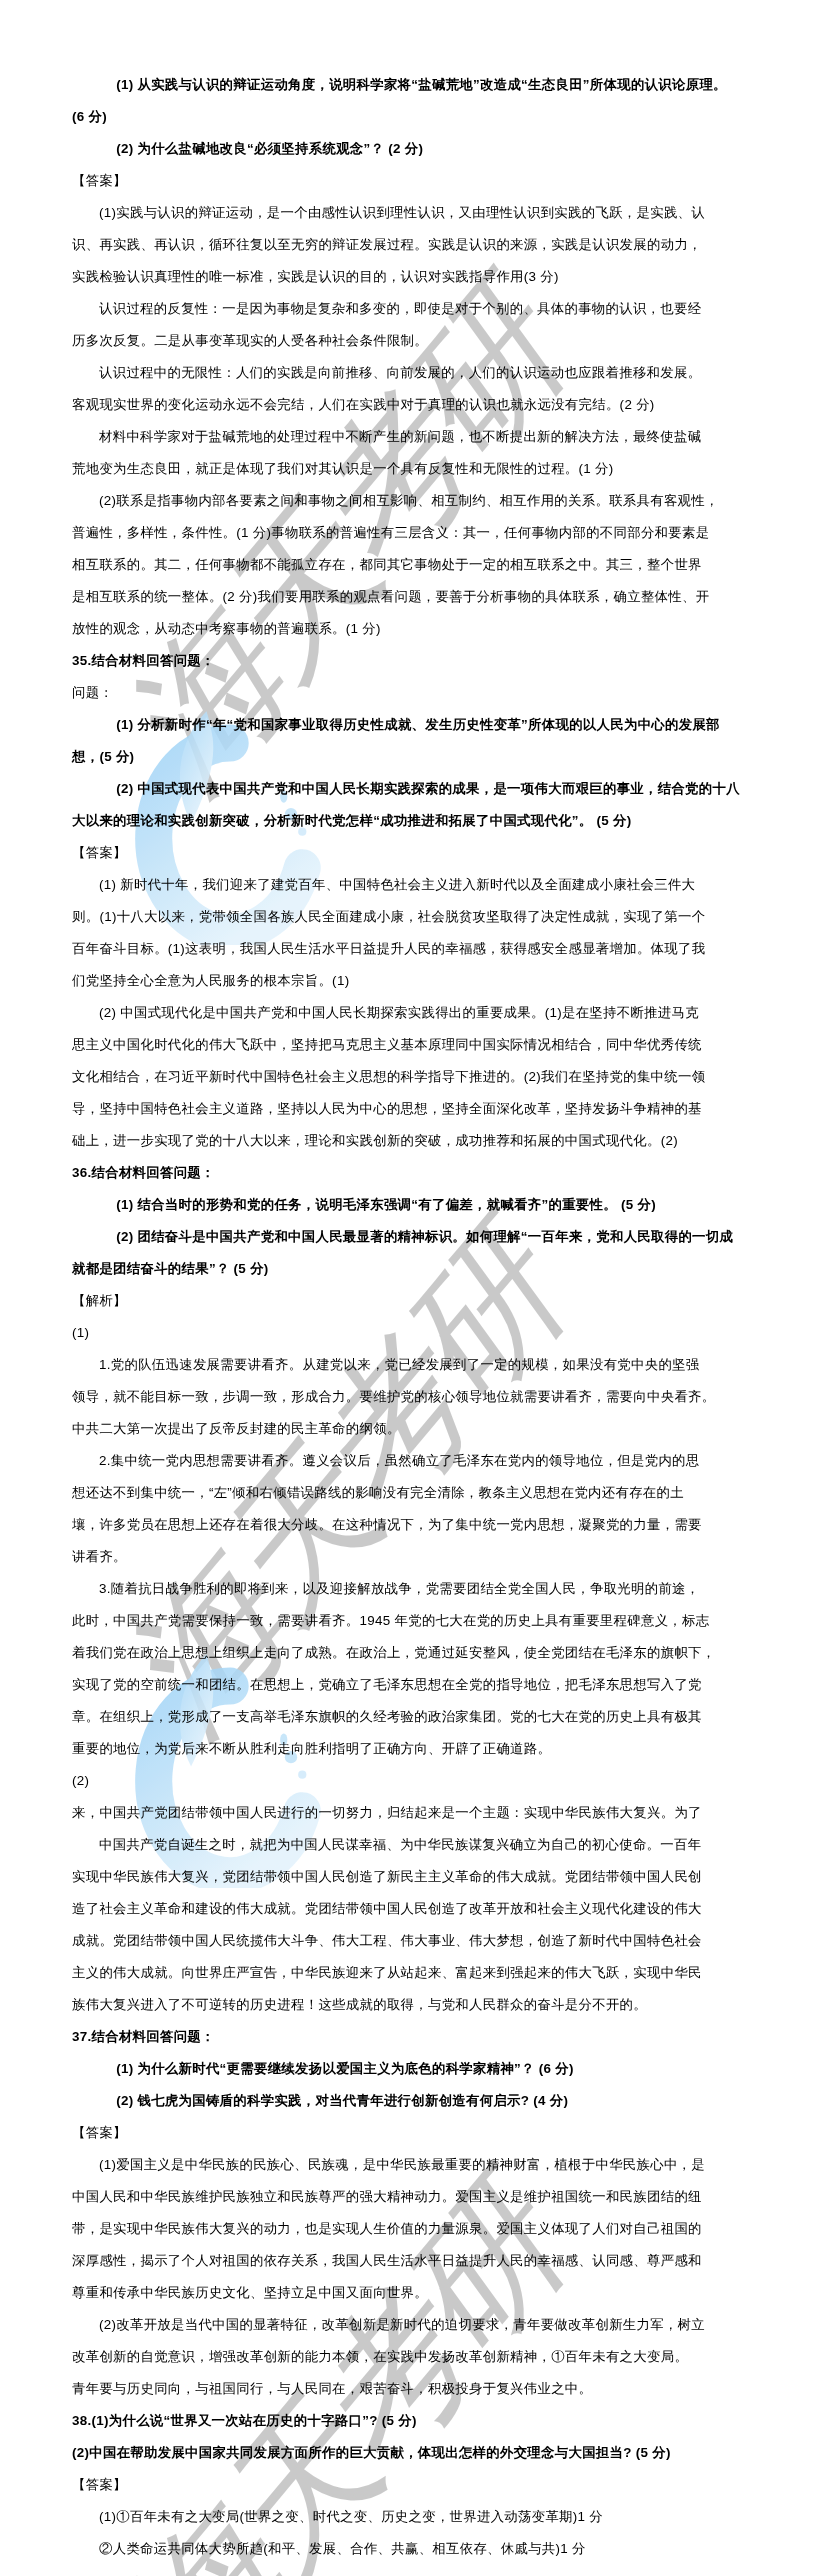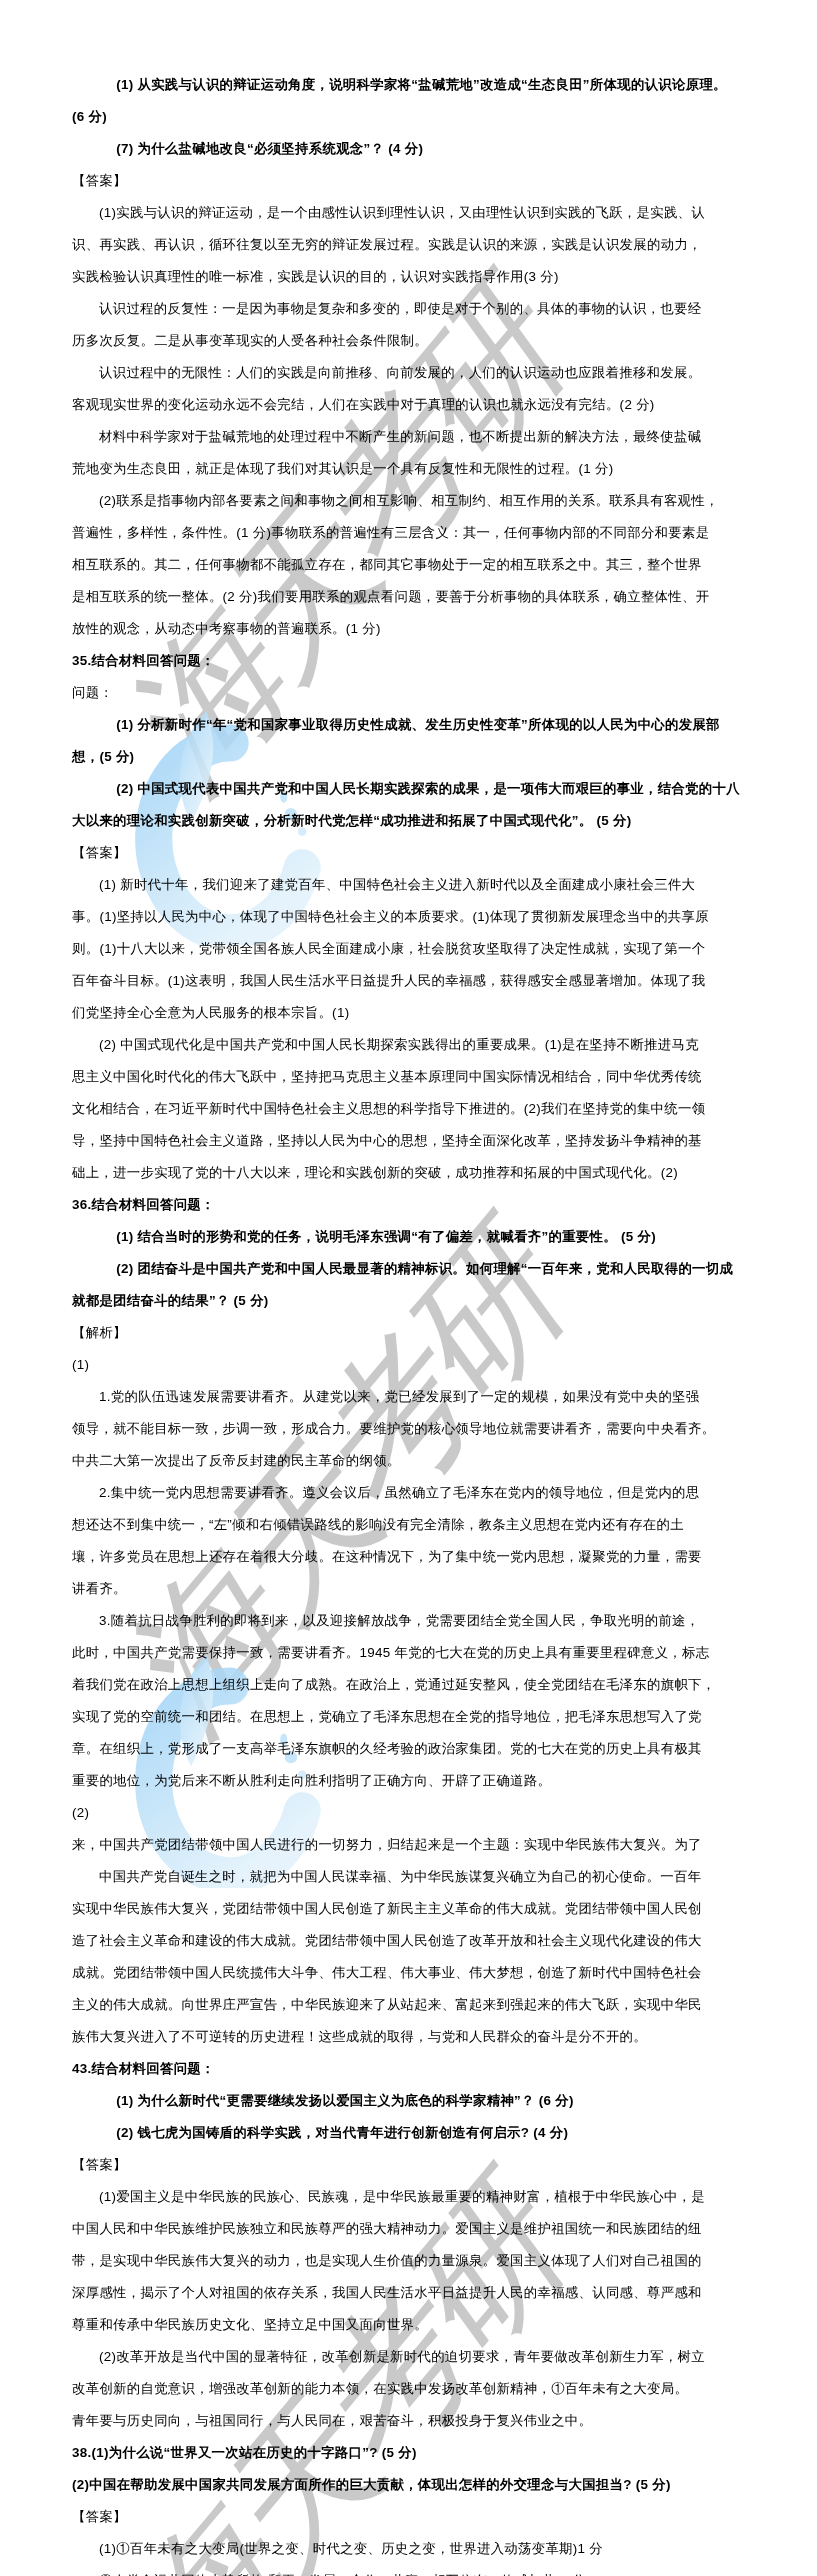--- a/index.html
+++ b/index.html
@@ -95,21 +95,21 @@
     </svg>
   </div>
   <div class="wm" style="top:2174px">
     <span class="wm-text">海天考研</span>
 
   </div>
 
   <div class="doc">
       <div class="line b iq">(1) 从实践与认识的辩证运动角度，说明科学家将“盐碱荒地”改造成“生态良田”所体现的认识论原理。</div>
       <div class="line b">(6 分)</div>
-      <div class="line b iq">(7) 为什么盐碱地改良“必须坚持系统观念”？ (4 分)</div>
+      <div class="line b iq">(2) 为什么盐碱地改良“必须坚持系统观念”？ (2 分)</div>
       <div class="line">【答案】</div>
       <div class="line ip">(1)实践与认识的辩证运动，是一个由感性认识到理性认识，又由理性认识到实践的飞跃，是实践、认</div>
       <div class="line">识、再实践、再认识，循环往复以至无穷的辩证发展过程。实践是认识的来源，实践是认识发展的动力，</div>
       <div class="line">实践检验认识真理性的唯一标准，实践是认识的目的，认识对实践指导作用(3 分)</div>
       <div class="line ip">认识过程的反复性：一是因为事物是复杂和多变的，即使是对于个别的、具体的事物的认识，也要经</div>
       <div class="line">历多次反复。二是从事变革现实的人受各种社会条件限制。</div>
       <div class="line ip">认识过程中的无限性：人们的实践是向前推移、向前发展的，人们的认识运动也应跟着推移和发展。</div>
       <div class="line">客观现实世界的变化运动永远不会完结，人们在实践中对于真理的认识也就永远没有完结。(2 分)</div>
       <div class="line ip">材料中科学家对于盐碱荒地的处理过程中不断产生的新问题，也不断提出新的解决方法，最终使盐碱</div>
       <div class="line">荒地变为生态良田，就正是体现了我们对其认识是一个具有反复性和无限性的过程。(1 分)</div>
@@ -119,21 +119,20 @@
       <div class="line">是相互联系的统一整体。(2 分)我们要用联系的观点看问题，要善于分析事物的具体联系，确立整体性、开</div>
       <div class="line">放性的观念，从动态中考察事物的普遍联系。(1 分)</div>
       <div class="line b">35.结合材料回答问题：</div>
       <div class="line">问题：</div>
       <div class="line b iq">(1) 分析新时作“年“党和国家事业取得历史性成就、发生历史性变革”所体现的以人民为中心的发展部</div>
       <div class="line b">想，(5 分)</div>
       <div class="line b iq">(2) 中国式现代表中国共产党和中国人民长期实践探索的成果，是一项伟大而艰巨的事业，结合党的十八</div>
       <div class="line b">大以来的理论和实践创新突破，分析新时代党怎样“成功推进和拓展了中国式现代化”。 (5 分)</div>
       <div class="line">【答案】</div>
       <div class="line ip">(1) 新时代十年，我们迎来了建党百年、中国特色社会主义进入新时代以及全面建成小康社会三件大</div>
-      <div class="line">事。(1)坚持以人民为中心，体现了中国特色社会主义的本质要求。(1)体现了贯彻新发展理念当中的共享原</div>
       <div class="line">则。(1)十八大以来，党带领全国各族人民全面建成小康，社会脱贫攻坚取得了决定性成就，实现了第一个</div>
       <div class="line">百年奋斗目标。(1)这表明，我国人民生活水平日益提升人民的幸福感，获得感安全感显著增加。体现了我</div>
       <div class="line">们党坚持全心全意为人民服务的根本宗旨。(1)</div>
       <div class="line ip">(2) 中国式现代化是中国共产党和中国人民长期探索实践得出的重要成果。(1)是在坚持不断推进马克</div>
       <div class="line">思主义中国化时代化的伟大飞跃中，坚持把马克思主义基本原理同中国实际情况相结合，同中华优秀传统</div>
       <div class="line">文化相结合，在习近平新时代中国特色社会主义思想的科学指导下推进的。(2)我们在坚持党的集中统一领</div>
       <div class="line">导，坚持中国特色社会主义道路，坚持以人民为中心的思想，坚持全面深化改革，坚持发扬斗争精神的基</div>
       <div class="line">础上，进一步实现了党的十八大以来，理论和实践创新的突破，成功推荐和拓展的中国式现代化。(2)</div>
       <div class="line b">36.结合材料回答问题：</div>
       <div class="line b iq">(1) 结合当时的形势和党的任务，说明毛泽东强调“有了偏差，就喊看齐”的重要性。 (5 分)</div>
@@ -155,21 +154,21 @@
       <div class="line">章。在组织上，党形成了一支高举毛泽东旗帜的久经考验的政治家集团。党的七大在党的历史上具有极其</div>
       <div class="line">重要的地位，为党后来不断从胜利走向胜利指明了正确方向、开辟了正确道路。</div>
       <div class="line">(2)</div>
       <div class="line">来，中国共产党团结带领中国人民进行的一切努力，归结起来是一个主题：实现中华民族伟大复兴。为了</div>
       <div class="line ip">中国共产党自诞生之时，就把为中国人民谋幸福、为中华民族谋复兴确立为自己的初心使命。一百年</div>
       <div class="line">实现中华民族伟大复兴，党团结带领中国人民创造了新民主主义革命的伟大成就。党团结带领中国人民创</div>
       <div class="line">造了社会主义革命和建设的伟大成就。党团结带领中国人民创造了改革开放和社会主义现代化建设的伟大</div>
       <div class="line">成就。党团结带领中国人民统揽伟大斗争、伟大工程、伟大事业、伟大梦想，创造了新时代中国特色社会</div>
       <div class="line">主义的伟大成就。向世界庄严宣告，中华民族迎来了从站起来、富起来到强起来的伟大飞跃，实现中华民</div>
       <div class="line">族伟大复兴进入了不可逆转的历史进程！这些成就的取得，与党和人民群众的奋斗是分不开的。</div>
-      <div class="line b">43.结合材料回答问题：</div>
+      <div class="line b">37.结合材料回答问题：</div>
       <div class="line b iq">(1) 为什么新时代“更需要继续发扬以爱国主义为底色的科学家精神”？ (6 分)</div>
       <div class="line b iq">(2) 钱七虎为国铸盾的科学实践，对当代青年进行创新创造有何启示? (4 分)</div>
       <div class="line">【答案】</div>
       <div class="line ip">(1)爱国主义是中华民族的民族心、民族魂，是中华民族最重要的精神财富，植根于中华民族心中，是</div>
       <div class="line">中国人民和中华民族维护民族独立和民族尊严的强大精神动力。爱国主义是维护祖国统一和民族团结的纽</div>
       <div class="line">带，是实现中华民族伟大复兴的动力，也是实现人生价值的力量源泉。爱国主义体现了人们对自己祖国的</div>
       <div class="line">深厚感性，揭示了个人对祖国的依存关系，我国人民生活水平日益提升人民的幸福感、认同感、尊严感和</div>
       <div class="line">尊重和传承中华民族历史文化、坚持立足中国又面向世界。</div>
       <div class="line ip">(2)改革开放是当代中国的显著特征，改革创新是新时代的迫切要求，青年要做改革创新生力军，树立</div>
       <div class="line">改革创新的自觉意识，增强改革创新的能力本领，在实践中发扬改革创新精神，①百年未有之大变局。</div>

